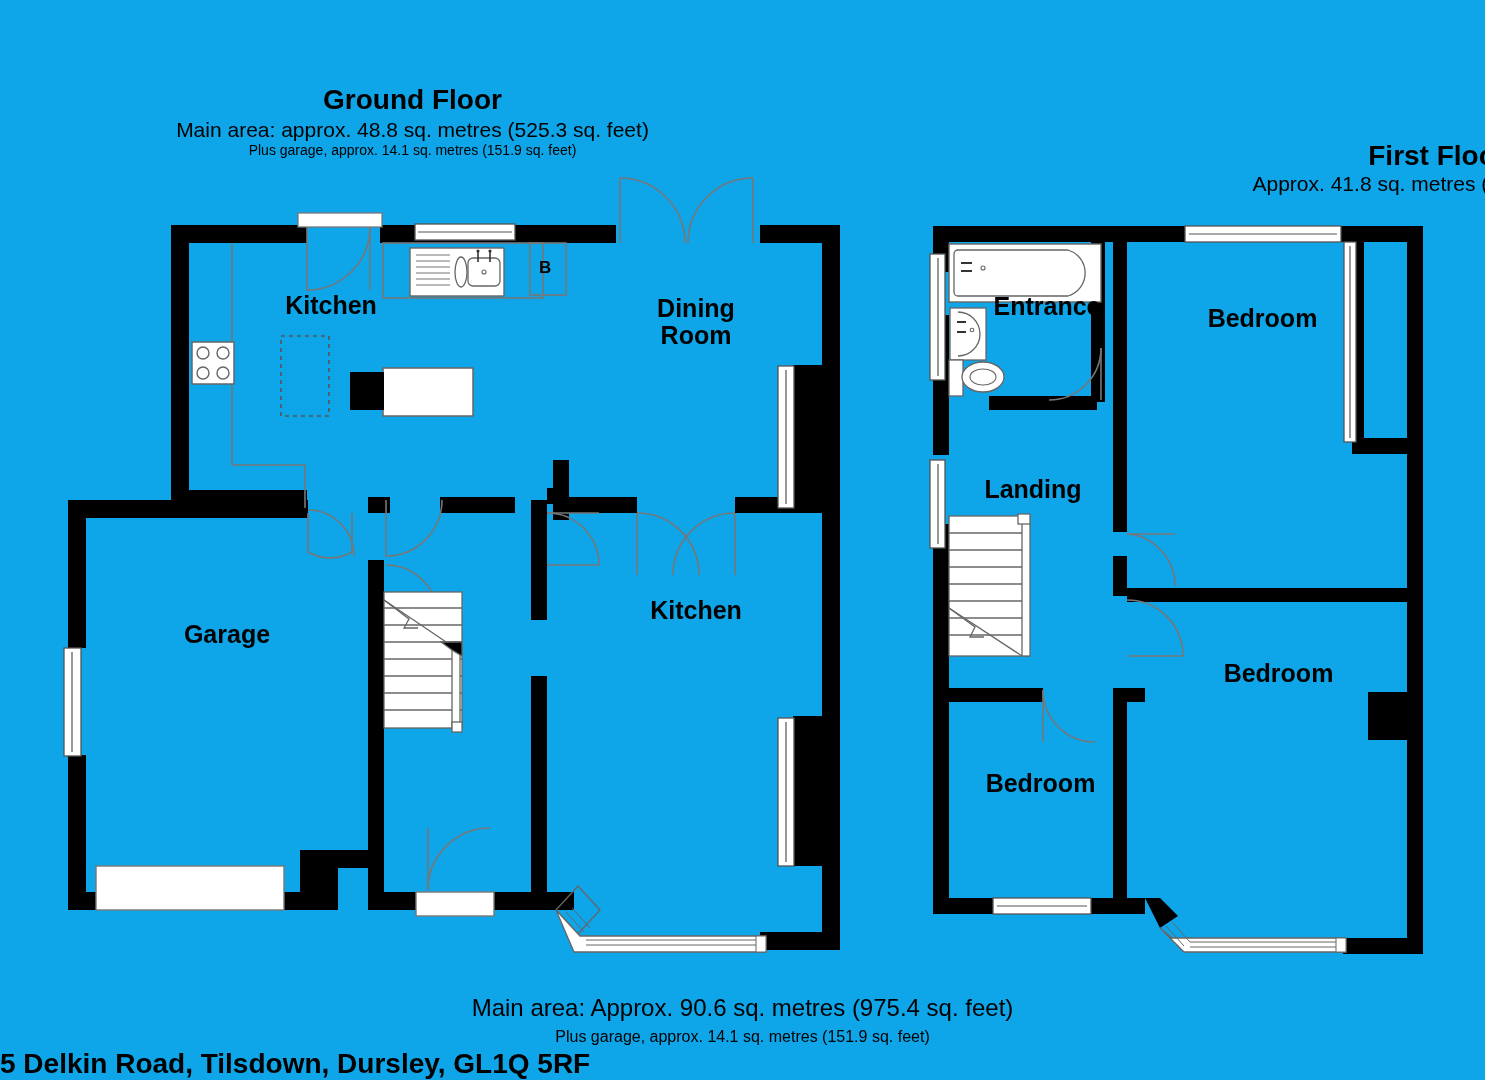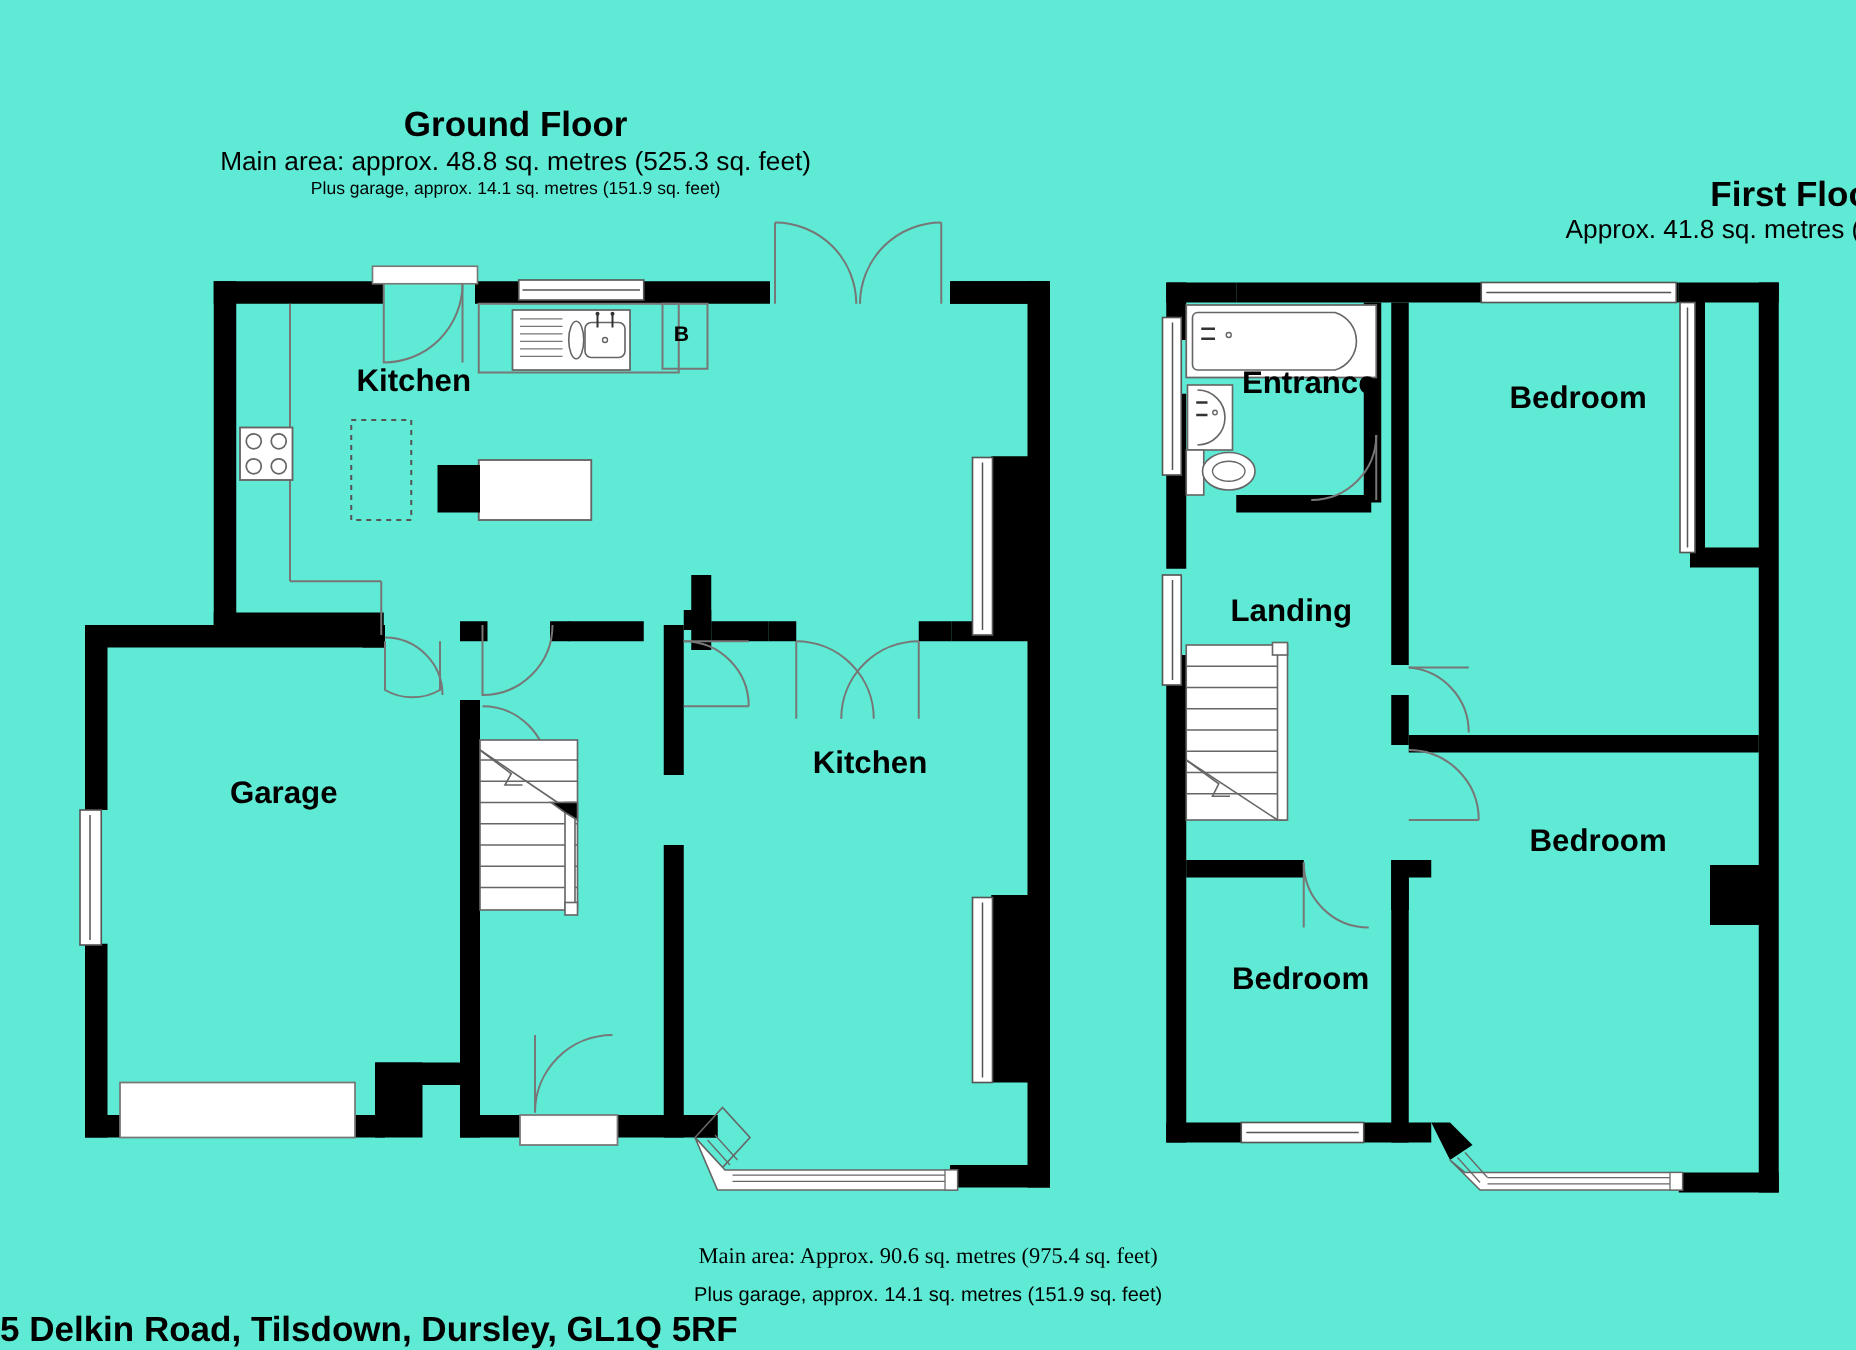--- a/index.html
+++ b/index.html
@@ -6,38 +6,38 @@
   * { box-sizing: border-box; }
   html, body {
     margin: 0; padding: 0;
     background: #ffffff;
     font-family: "Liberation Sans", sans-serif;
   }
   #page {
     position: relative;
     width: 1485px;
     height: 1080px;
-    background: #5eead4;
+    background: #0ea5e9;
     overflow: hidden;
   }
   .txt { position: absolute; color: #000; white-space: nowrap; }
   .title-main {
     font-size: 28px; font-weight: bold; text-align: center;
   }
   .title-sub {
     font-size: 21px; text-align: center;
   }
   .title-sub2 {
     font-size: 14px; text-align: center;
   }
   .room-label {
     font-size: 25px; font-weight: bold; text-align: center; line-height: 1.08;
   }
   .boiler-label { font-size: 17px; font-weight: bold; }
-  .footer-main { font-size: 18px; text-align: center; font-family: Liberation Serif, serif; }
+  .footer-main { font-size: 24px; text-align: center; }
   .footer-sub { font-size: 16px; text-align: center; }
   .footer-addr { font-size: 28px; font-weight: bold; text-align: center; }
   .centerblock { left: 0; width: 1485px; }
   svg { position: absolute; top: 0; left: 0; }
 </style>
 </head>
 <body>
 
 <div id="page">
 
@@ -376,20 +376,24 @@
       <path d="M949,608 L975,627 L970,637 L984,637"></path>
 
       <rect x="1022" y="516" width="8" height="140" fill="#fff"></rect>
       <rect x="1018" y="514" width="12" height="10" fill="#fff"></rect>
     </g>
 
   </svg>
 
   <div class="txt room-label" style="left:251px; top:292px; width:160px;">Kitchen</div>
 
+  <div class="txt room-label" style="left:615px; top:295px; width:162px;">
+    <span>Dining</span><br>
+    <span>Room</span>
+  </div>
 
   <div class="txt room-label" style="left:147px; top:585px; width:160px;margin-top:36px;">Garage</div>
 
   <div class="txt room-label" style="left:613px; top:597px; width:166px;">Kitchen</div>
 
 
   <div class="txt boiler-label" style="left:539px; top:258px;">B</div>
 
   <div class="txt room-label" style="left:962px; top:293px; width:170px;">Entrance</div>
 

